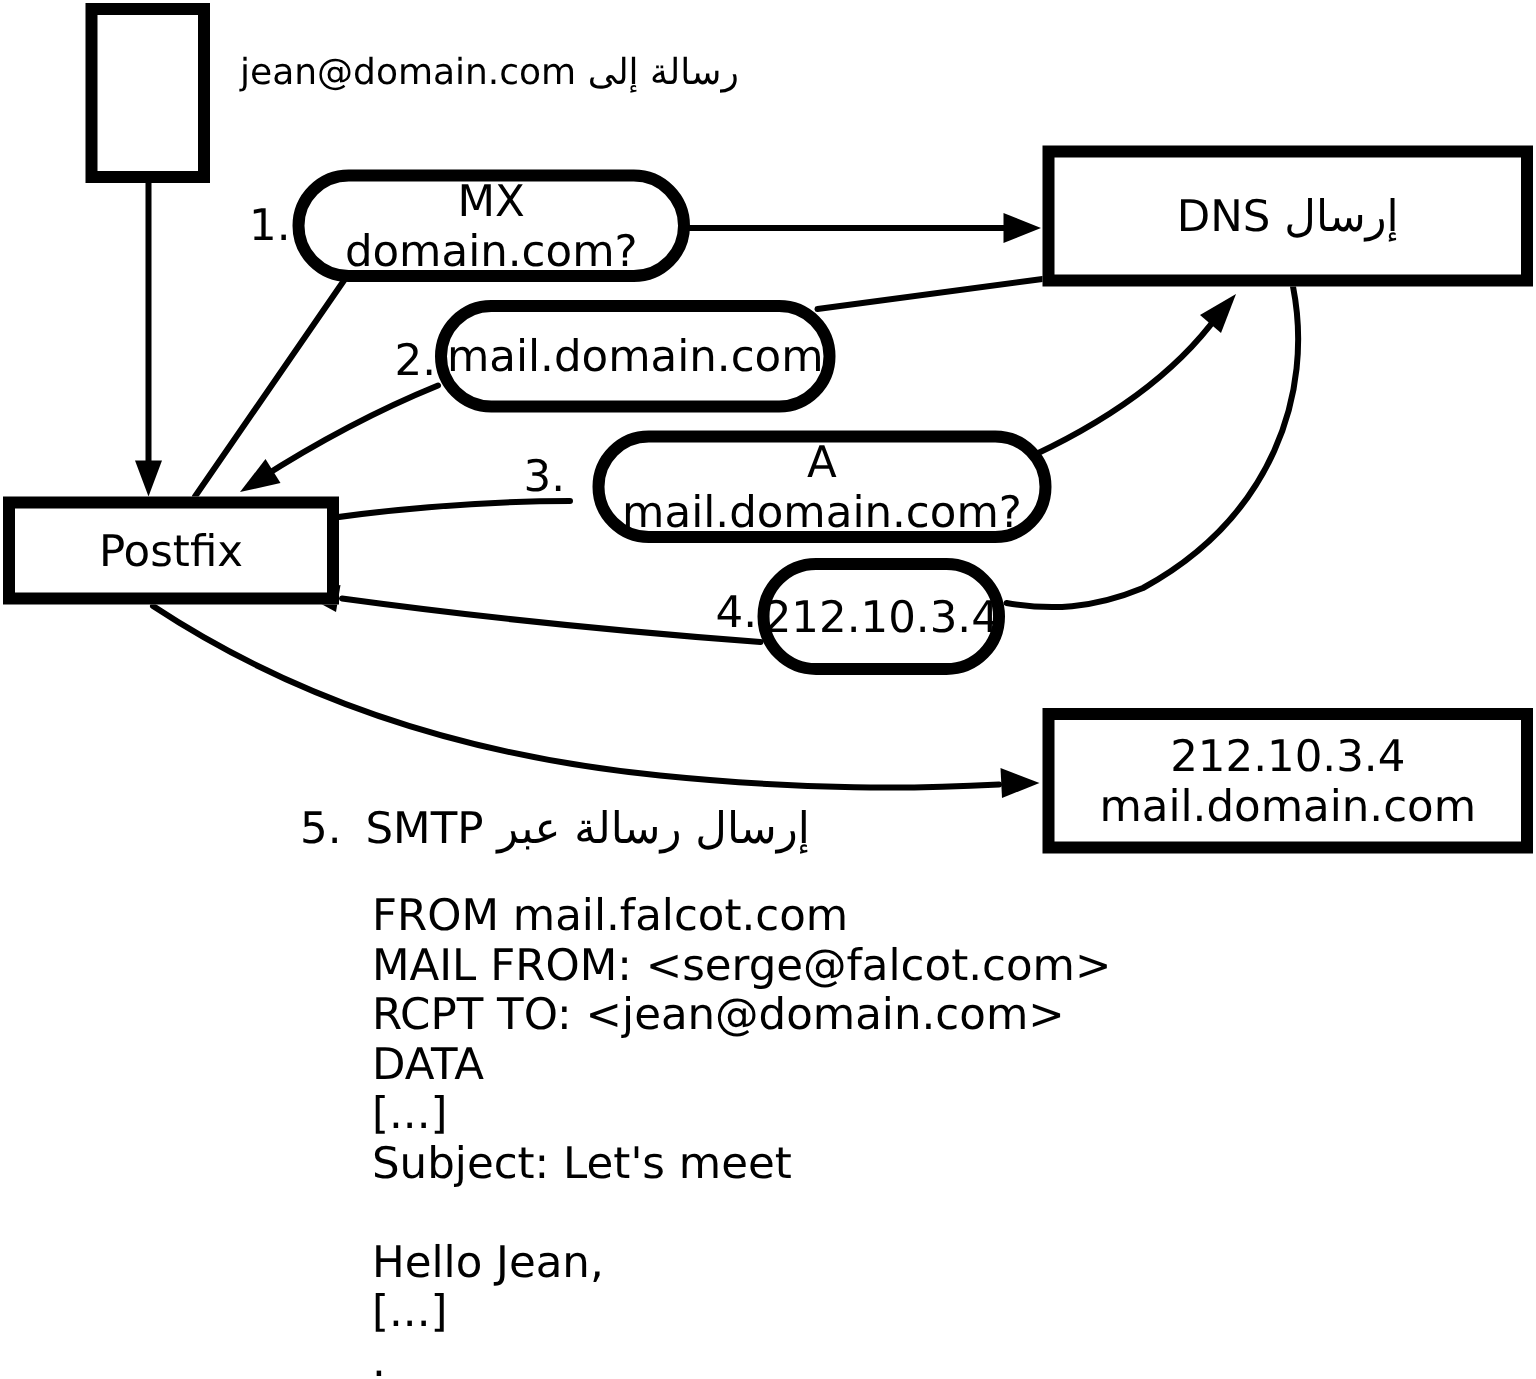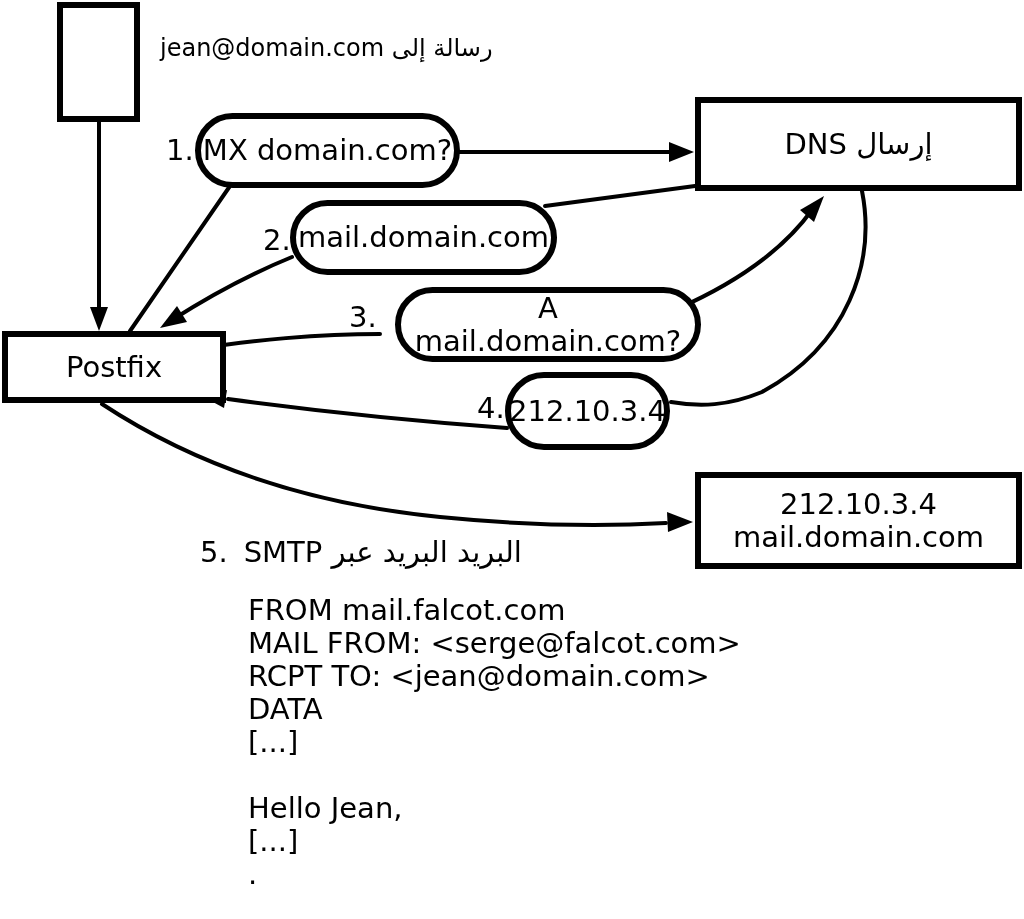--- a/index.html
+++ b/index.html
@@ -5,21 +5,21 @@
   html,body{margin:0;padding:0;background:#fff;}
   .canvas{
     position:relative;width:1024px;height:919px;background:#ffffff;
     font-family:"DejaVu Sans","Liberation Sans",sans-serif;color:#000;
     overflow:hidden;
   }
   svg.wires{position:absolute;left:0;top:0;width:1024px;height:919px;}
   svg.wires path.wire{fill:none;stroke:#000;stroke-width:4;stroke-linecap:round;}
   svg.wires path.head{fill:#000;stroke:none;}
   .box{
-    position:absolute;background:#fff;border:6px solid #000000;box-sizing:border-box;
+    position:absolute;background:#fff;border:8px solid #000000;box-sizing:border-box;
     display:flex;align-items:center;justify-content:center;
     font-size:29px;line-height:33px;text-align:center;
   }
   .bubble{border-radius:38px;}
   .num{position:absolute;font-size:29px;line-height:33px;}
   .note{position:absolute;font-size:24px;line-height:36px;white-space:nowrap;}
   .step5{
     position:absolute;left:200px;top:534px;font-size:29px;line-height:36px;
     display:flex;gap:16px;white-space:nowrap;
   }
@@ -97,28 +97,29 @@
     <span>A mail.domain.com?</span>
   </div>
 
   <span class="num" style="left:477px;top:392px;">4.</span>
   <div class="box bubble" style="left:505px;top:372px;width:165px;height:78px;border-radius:39px;">
     <span>212.10.3.4</span>
   </div>
 
   <div class="step5">
     <span>5.</span>
-    <span dir="rtl">البريد البريد عبر SMTP</span>
+    <span dir="rtl">إرسال رسالة عبر SMTP</span>
   </div>
 
   <div class="smtp">
     <div class="line">FROM mail.falcot.com</div>
     <div class="line">MAIL FROM: &lt;serge@falcot.com&gt;</div>
     <div class="line">RCPT TO: &lt;jean@domain.com&gt;</div>
     <div class="line">DATA</div>
     <div class="line">[...]</div>
+    <div class="line">Subject: Let's meet</div>
     <div class="line"></div>
     <div class="line">Hello Jean,</div>
     <div class="line">[...]</div>
     <div class="line">.</div>
   </div>
 
 </div>
 
 </body></html>

